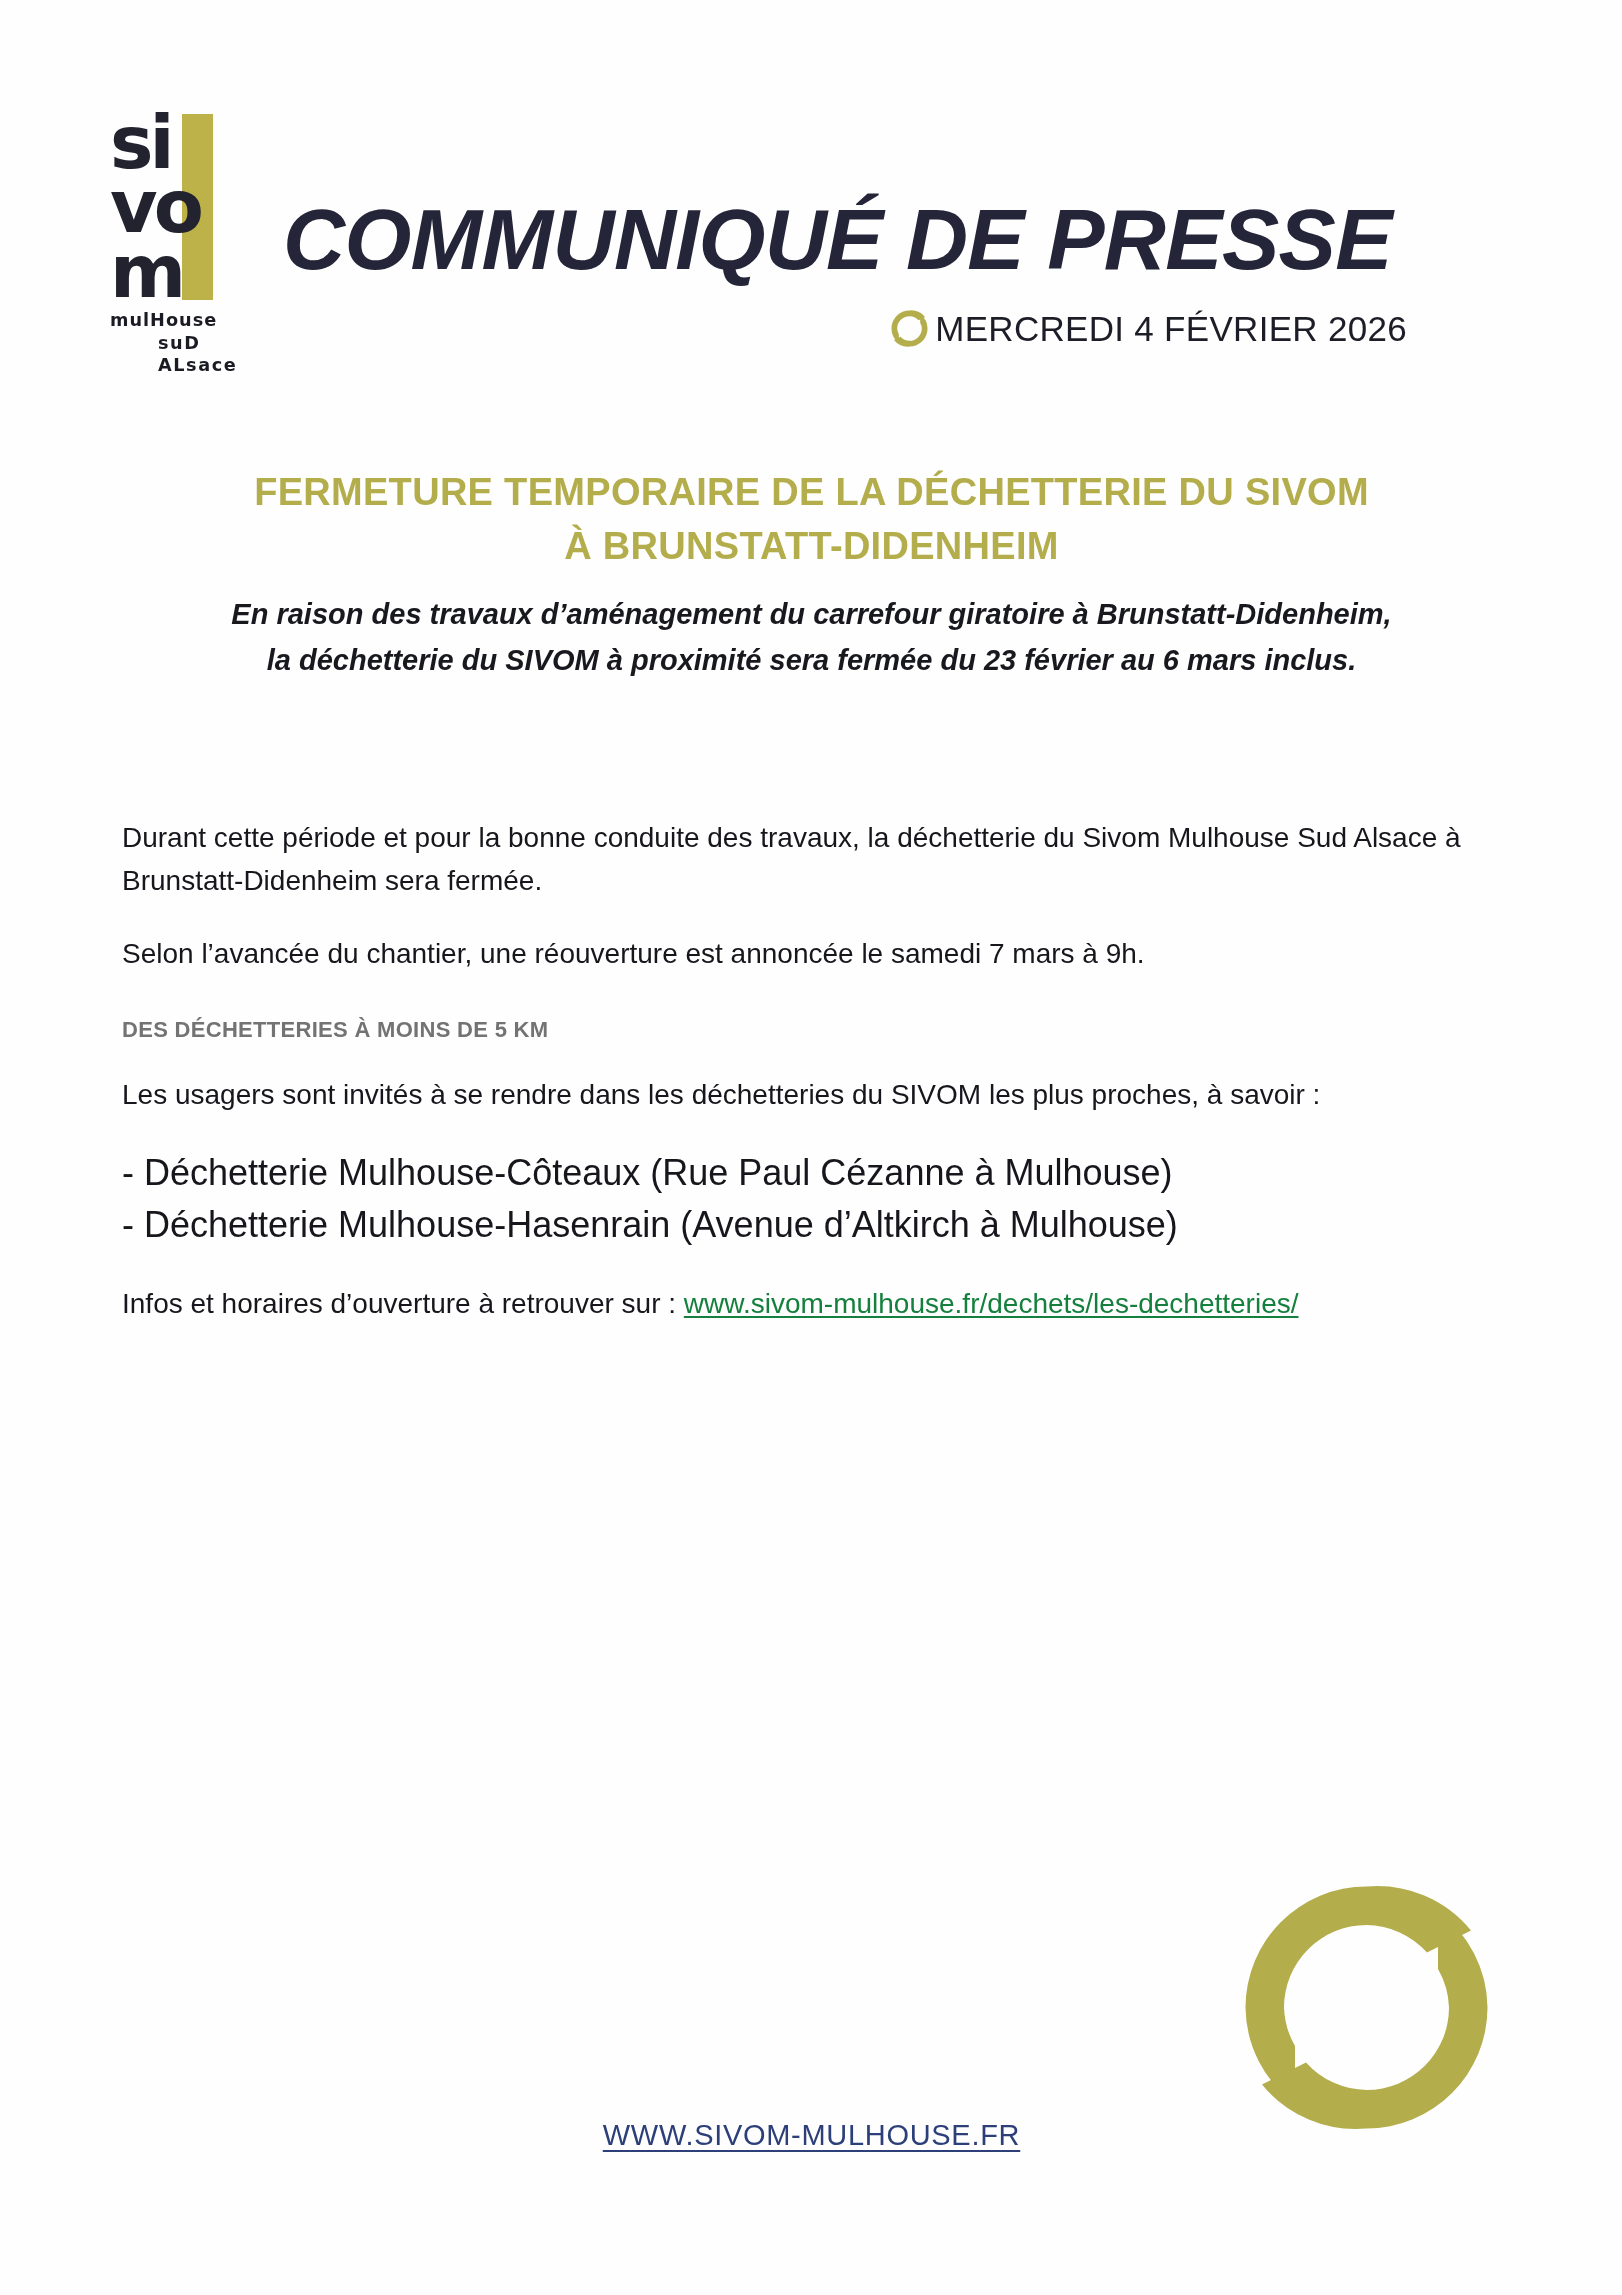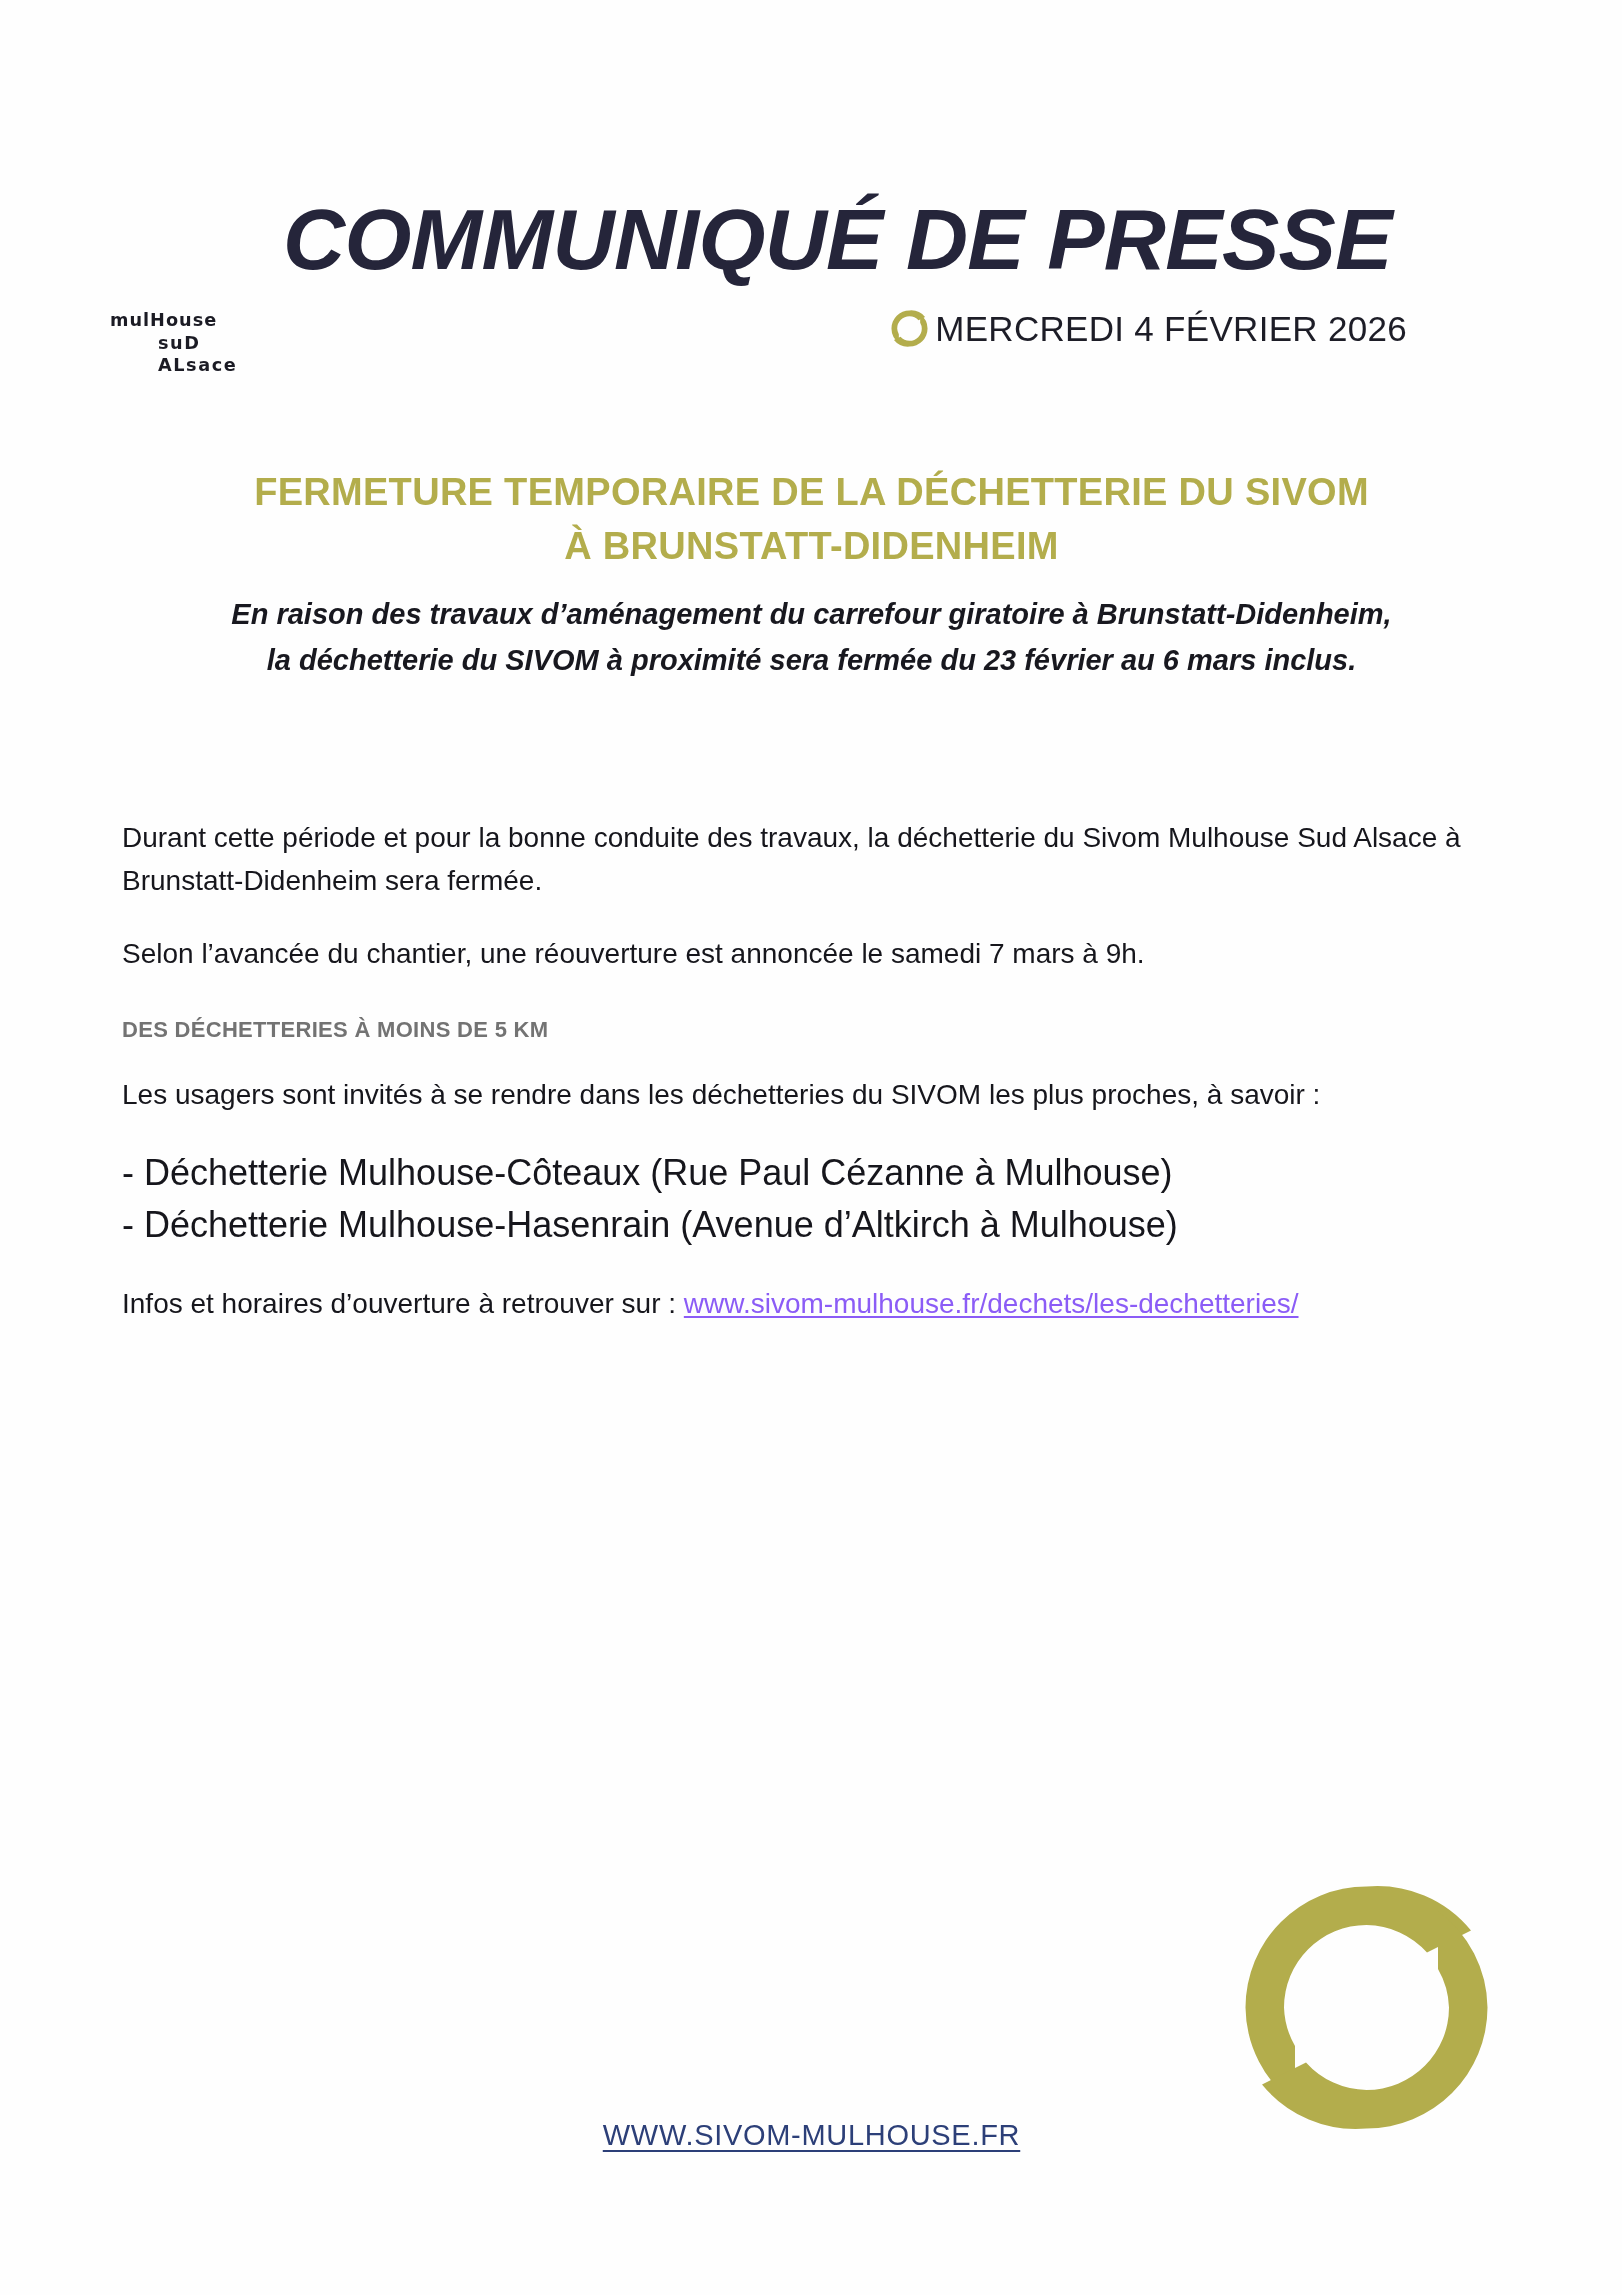--- a/index.html
+++ b/index.html
@@ -208,21 +208,21 @@
   }
 
   .link-line {
     font-family: "Liberation Sans", sans-serif;
     font-size: 28px;
     line-height: 1.5;
     color: #16161c;
     margin: 0;
   }
   .inline-link {
-    color: #8b5cf6;
+    color: #15803d;
     text-decoration: underline;
     text-underline-offset: 3.3px;
   }
 
   
   .footer-logo {
     position: absolute;
     left: 1229px;
     top: 1870px;
     width: 275px;
@@ -247,20 +247,28 @@
   }
 </style>
 </head>
 <body>
 
 <div class="page">
 
   <div class="header">
 
     <div class="brand-logo">
+      <div class="brand-mark">
+        <div class="brand-bar"></div>
+        <div class="brand-rows">
+          <div class="brand-row brand-row-1">si</div>
+          <div class="brand-row brand-row-2">vo</div>
+          <div class="brand-row brand-row-3">m</div>
+        </div>
+      </div>
       <div class="brand-sub">
         <span class="brand-sub-line l1">mulHouse</span>
         <span class="brand-sub-line l2">suD ALsace</span>
       </div>
     </div>
 
     <div class="doc-title">COMMUNIQUÉ DE PRESSE</div>
 
     <div class="doc-date-row">
       <svg class="recycle-small" viewBox="0 0 100 100" aria-hidden="true">

